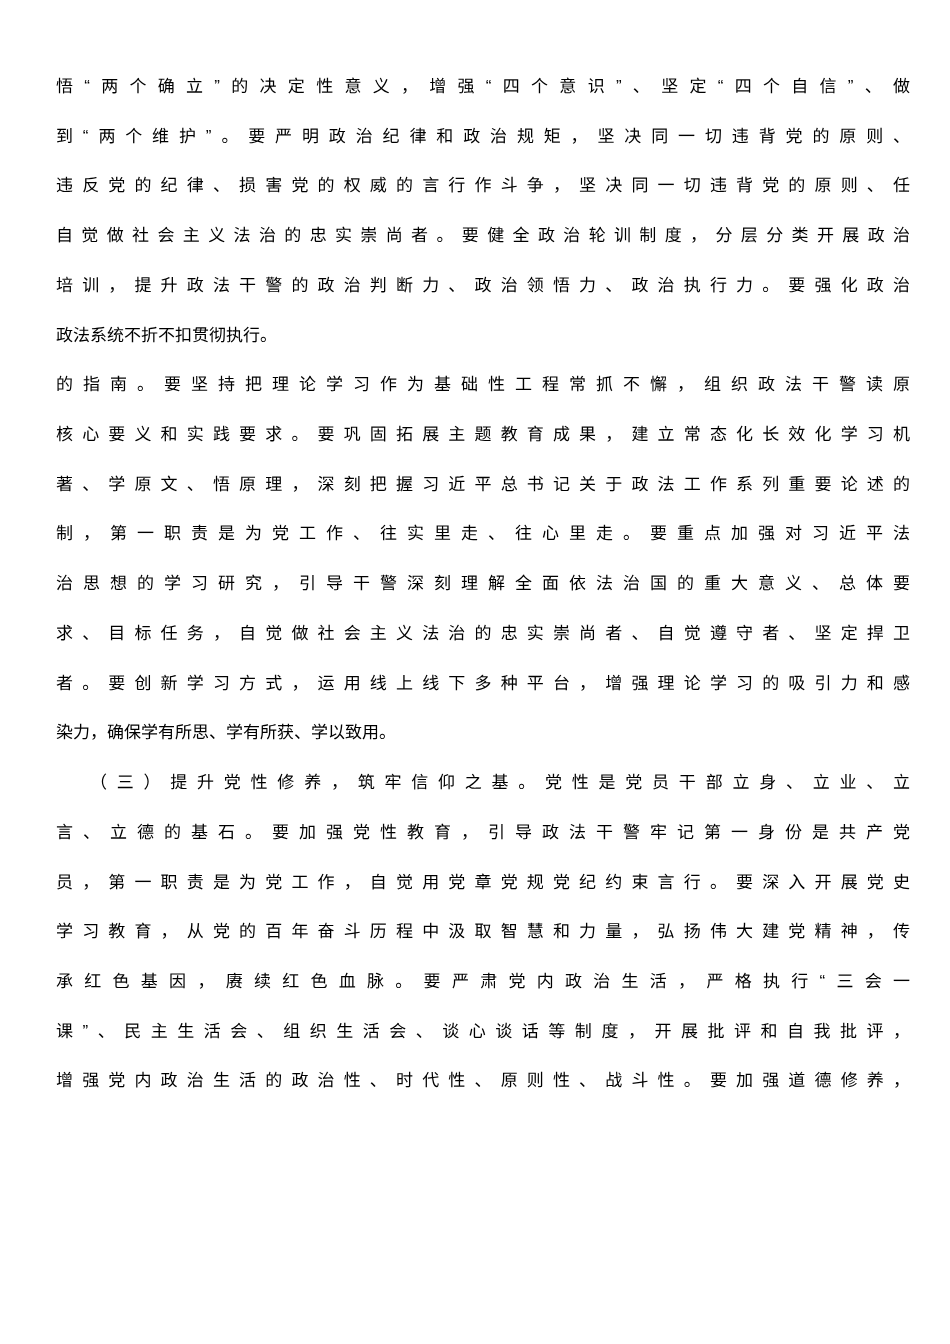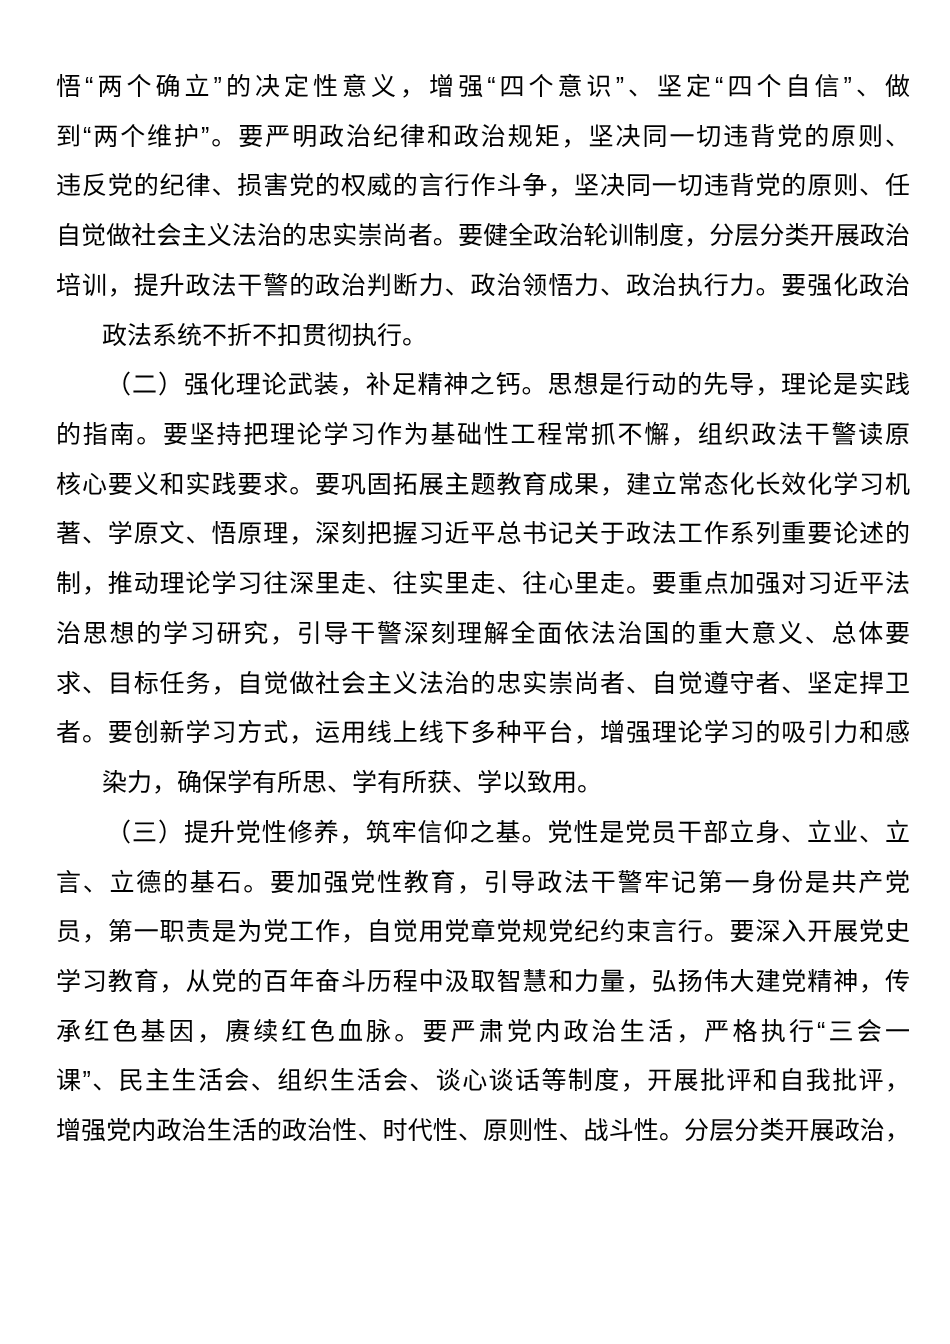--- a/index.html
+++ b/index.html
@@ -20,58 +20,56 @@
     padding: 62px 40px 0 56px;
     overflow: hidden;
   }
   .text-body {
     width: 854px;
     color: #000000;
   }
   .line {
     height: 49.72px;
     line-height: 49.72px;
-    font-size: 25px;
+    font-size: 17px;
     color: #000000;
     text-align: justify;
     text-align-last: justify;
     text-justify: inter-character;
     overflow: hidden;
     font-weight: 400;
   }
   .line.indent {
     text-indent: 2em;
   }
   .line.para-end {
     text-align: left;
     text-align-last: left;
-    margin-left: 46px;
   }
 </style>
 </head>
 <body>
 
 <div class="page">
   <div class="text-body" id="doc-body">
       <div class="line">悟“两个确立”的决定性意义，增强“四个意识”、坚定“四个自信”、做</div>
       <div class="line">到“两个维护”。要严明政治纪律和政治规矩，坚决同一切违背党的原则、</div>
       <div class="line">违反党的纪律、损害党的权威的言行作斗争，坚决同一切违背党的原则、任</div>
       <div class="line">自觉做社会主义法治的忠实崇尚者。要健全政治轮训制度，分层分类开展政治</div>
       <div class="line">培训，提升政法干警的政治判断力、政治领悟力、政治执行力。要强化政治</div>
       <div class="line para-end">政法系统不折不扣贯彻执行。</div>
-      <div class="line indent">（二）强化理论武装，补足精神之钙。思想是行动的先导，理论是实践</div>
       <div class="line">的指南。要坚持把理论学习作为基础性工程常抓不懈，组织政法干警读原</div>
       <div class="line">核心要义和实践要求。要巩固拓展主题教育成果，建立常态化长效化学习机</div>
       <div class="line">著、学原文、悟原理，深刻把握习近平总书记关于政法工作系列重要论述的</div>
-      <div class="line">制，推动理论学习往深里走、往实里走、往心里走。要重点加强对习近平法</div>
+      <div class="line">制，第一职责是为党工作、往实里走、往心里走。要重点加强对习近平法</div>
       <div class="line">治思想的学习研究，引导干警深刻理解全面依法治国的重大意义、总体要</div>
       <div class="line">求、目标任务，自觉做社会主义法治的忠实崇尚者、自觉遵守者、坚定捍卫</div>
       <div class="line">者。要创新学习方式，运用线上线下多种平台，增强理论学习的吸引力和感</div>
       <div class="line para-end">染力，确保学有所思、学有所获、学以致用。</div>
       <div class="line indent">（三）提升党性修养，筑牢信仰之基。党性是党员干部立身、立业、立</div>
       <div class="line">言、立德的基石。要加强党性教育，引导政法干警牢记第一身份是共产党</div>
       <div class="line">员，第一职责是为党工作，自觉用党章党规党纪约束言行。要深入开展党史</div>
       <div class="line">学习教育，从党的百年奋斗历程中汲取智慧和力量，弘扬伟大建党精神，传</div>
       <div class="line">承红色基因，赓续红色血脉。要严肃党内政治生活，严格执行“三会一</div>
       <div class="line">课”、民主生活会、组织生活会、谈心谈话等制度，开展批评和自我批评，</div>
-      <div class="line">增强党内政治生活的政治性、时代性、原则性、战斗性。分层分类开展政治，</div>
+      <div class="line">增强党内政治生活的政治性、时代性、原则性、战斗性。要加强道德修养，</div>
     </div>
 </div>
 
 </body></html>

